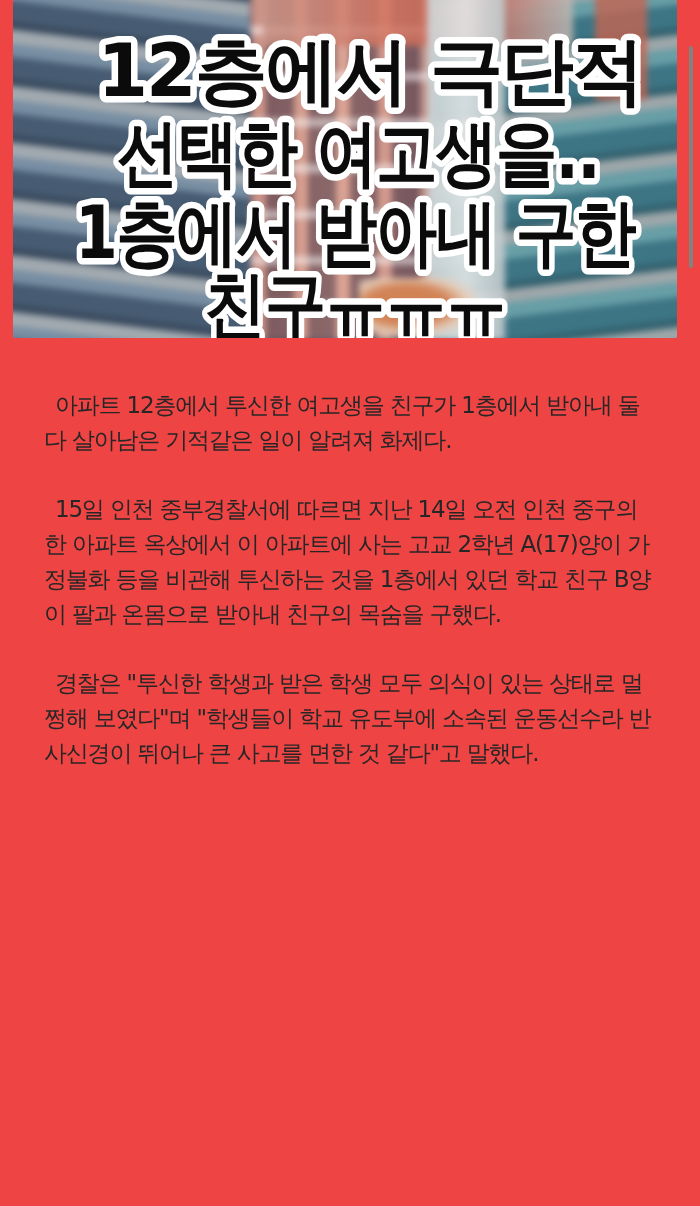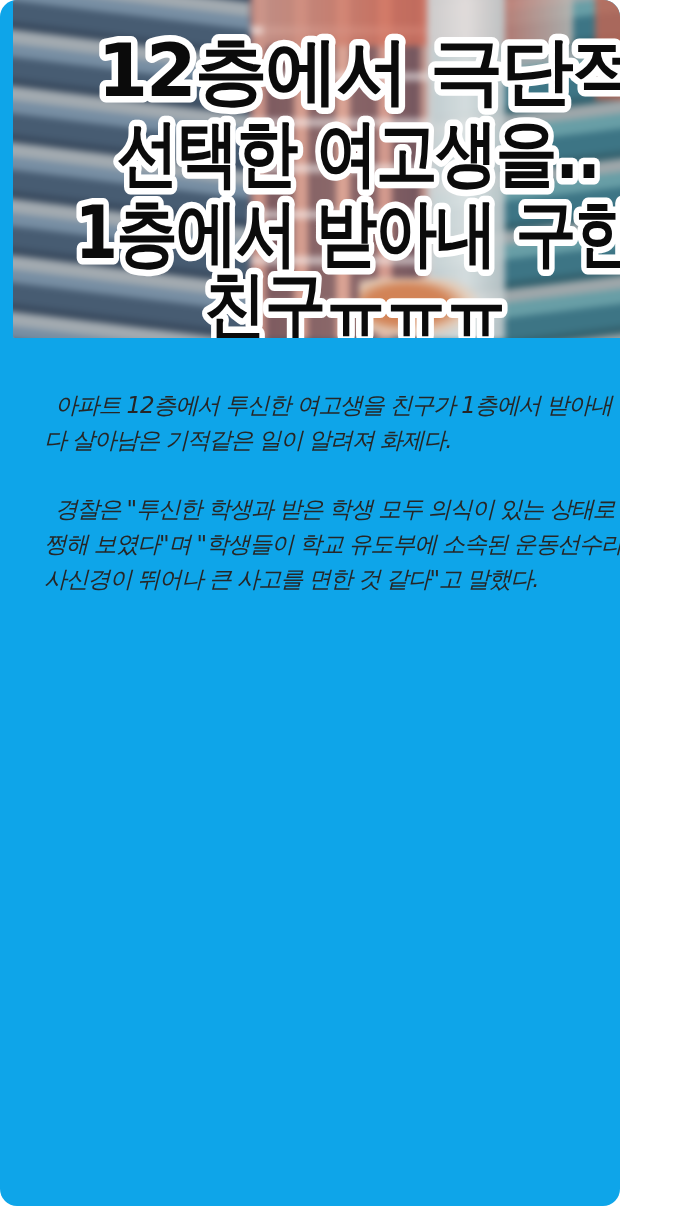--- a/index.html
+++ b/index.html
@@ -1,23 +1,22 @@
 <!DOCTYPE html>
 <html lang="ko"><head>
 <meta charset="utf-8">
 <style>
   html, body { margin: 0; padding: 0; background: #ffffff; }
   .screen {
     position: relative;
-    width: 620px;
+    width: 700px;
     height: 1206px;
-    background: #0ea5e9;
+    background: #ef4444;
     overflow: hidden;
     font-family: "DejaVu Sans", sans-serif;
-    border-radius: 17px;
   }
 
   
   .hero {
     position: absolute;
     left: 13px; top: 0;
     width: 664px; height: 338px;
     overflow: hidden;
     border-radius: 2px;
     background: #93a2ab;
@@ -124,21 +123,20 @@
     width: 614px;
     font-size: 23px;
     line-height: 35px;
     letter-spacing: -1.2px;
     color: #262626;
     word-break: break-all;
   }
   .article p {
     margin: 0 0 34px 0;
     text-indent: 11px;
-    font-style: italic;
   }
 </style>
 </head>
 <body>
 
 <div class="screen">
 
   <div class="hero">
     <div class="hero-blur">
       <div class="face-left"></div>
@@ -155,16 +153,17 @@
       <text x="345" y="178" textLength="482" lengthAdjust="spacingAndGlyphs">선택한 여고생을..</text>
       <text x="342" y="258" textLength="560" lengthAdjust="spacingAndGlyphs">1층에서 받아내 구한</text>
       <text x="342" y="330" textLength="302" lengthAdjust="spacingAndGlyphs">친구ㅠㅠㅠ</text>
     </svg>
   </div>
 
   <div class="scrollbar-thumb"></div>
 
   <div class="article">
     <p>아파트 12층에서 투신한 여고생을 친구가 1층에서 받아내 둘 다 살아남은 기적같은 일이 알려져 화제다.</p>
+    <p>15일 인천 중부경찰서에 따르면 지난 14일 오전 인천 중구의 한 아파트 옥상에서 이 아파트에 사는 고교 2학년 A(17)양이 가정불화 등을 비관해 투신하는 것을 1층에서 있던 학교 친구 B양이 팔과 온몸으로 받아내 친구의 목숨을 구했다.</p>
     <p>경찰은 "투신한 학생과 받은 학생 모두 의식이 있는 상태로 멀쩡해 보였다"며 "학생들이 학교 유도부에 소속된 운동선수라 반사신경이 뛰어나 큰 사고를 면한 것 같다"고 말했다.</p>
   </div>
 
 </div>
 
 </body></html>

